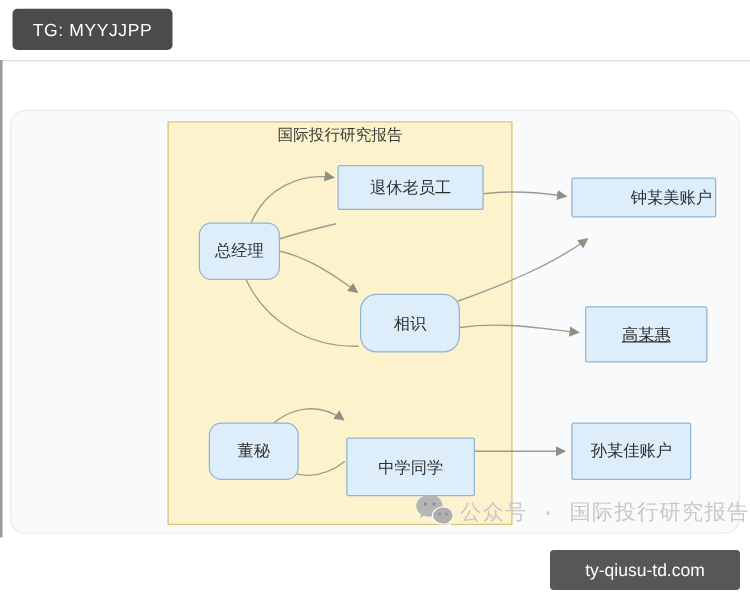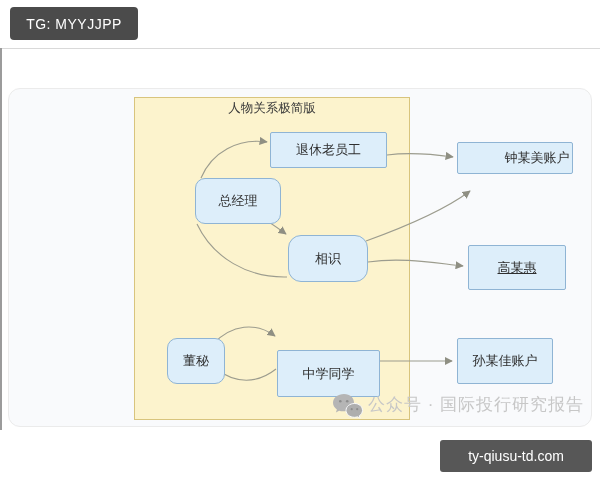--- a/index.html
+++ b/index.html
@@ -25,39 +25,39 @@
     font-size:12.5px;color:#3a3a3a;}
 
   #edge-layer{position:absolute;left:0;top:0;width:600px;height:480px;z-index:2;pointer-events:none;}
 
   .node{position:absolute;z-index:3;background:#ddeefa;border:1px solid #8fb4d4;
     display:flex;align-items:center;justify-content:center;font-size:13px;color:#2f2f2f;
     box-sizing:border-box;}
   .node.rounded{border-radius:10px;}
   .node.rect{border-radius:2px;}
 
-  .watermark{position:absolute;left:332px;top:393px;height:28px;display:flex;align-items:flex-start;
-    z-index:4;}
+  .watermark{position:absolute;left:332px;top:393px;height:28px;display:flex;align-items:flex-end;
+    z-index:4;font-family:Liberation Mono, monospace;}
   .watermark-text{font-size:17px;color:#c7c7c7;letter-spacing:1px;margin-left:5px;white-space:nowrap;}
 </style>
 </head>
 <body>
 
 <div class="page">
 
   <div class="badge badge-top">TG: MYYJJPP</div>
 
   <div class="divider"></div>
   <div class="left-rule"></div>
 
 
   <div class="card"></div>
 
   <div class="group-box">
-    <div class="group-label">人物关系极简版</div>
+    <div class="group-label">国际投行研究报告</div>
   </div>
 
   <svg id="edge-layer" width="600" height="480" viewBox="0 0 600 480">
     <defs>
       <marker id="arr" viewBox="0 0 10 10" refX="9" refY="5" markerWidth="7.5" markerHeight="7.5" orient="auto-start-reverse">
         <path d="M0,0 L10,5 L0,10 z" fill="#8f8f83"></path>
       </marker>
     </defs>
     <g id="edge-group" fill="none" stroke="#9c9c8e" stroke-width="1.1">
         <path d="M201,178 C212,152 238,138 267,142" marker-end="url(#arr)"></path>
@@ -67,24 +67,24 @@
         <path d="M387,155 C410,152 432,154 453,157" marker-end="url(#arr)"></path>
         <path d="M366,241 C402,228 442,212 470,191" marker-end="url(#arr)"></path>
         <path d="M368,262 C402,257 434,263 463,266" marker-end="url(#arr)"></path>
         <path d="M213,344 C232,324 256,322 275,336" marker-end="url(#arr)"></path>
         <path d="M216,369 C236,384 257,384 276,369"></path>
         <path d="M380,361 L452,361" marker-end="url(#arr)"></path>
       </g>
   </svg>
 
   <div id="nodes">
-      <div class="node rounded" style="left: 159px; top: 178px; width: 86px; height: 46px; margin-left: 36px;">总经理</div>
+      <div class="node rounded" style="left: 159px; top: 178px; width: 65px; height: 46px;">总经理</div>
       <div class="node rect" style="left: 270px; top: 132px; width: 117px; height: 36px;">退休老员工</div>
       <div class="node rect" style="left: 288px; top: 235px; width: 80px; height: 47px; border-radius: 13px;">相识</div>
-      <div class="node rounded" style="left: 167px; top: 338px; width: 58px; height: 46px;">董秘</div>
+      <div class="node rounded" style="left: 167px; top: 338px; width: 72px; height: 46px;">董秘</div>
       <div class="node rect" style="left: 277px; top: 350px; width: 103px; height: 47px;">中学同学</div>
       <div class="node rect" style="left: 457px; top: 142px; width: 116px; height: 32px; padding-left: 44px;">钟某美账户</div>
       <div class="node rect" style="left: 468px; top: 245px; width: 98px; height: 45px; text-decoration: underline;">高某惠</div>
       <div class="node rect" style="left: 457px; top: 338px; width: 96px; height: 46px;">孙某佳账户</div>
     </div>
 
   <div class="watermark">
     <svg width="31" height="26" viewBox="0 0 31 26">
       <path d="M12 1 C5.9 1 1 4.9 1 9.7 c0 2.7 1.5 5.1 3.9 6.7 l-1 3 3.2-1.7 c1.2 0.4 2.5 0.6 3.9 0.6 6.1 0 11-3.9 11-8.6 C22 4.9 18.1 1 12 1 z" fill="#b5b5b5"></path>
       <circle cx="8.3" cy="8.2" r="1.3" fill="#8d8d8d"></circle>

